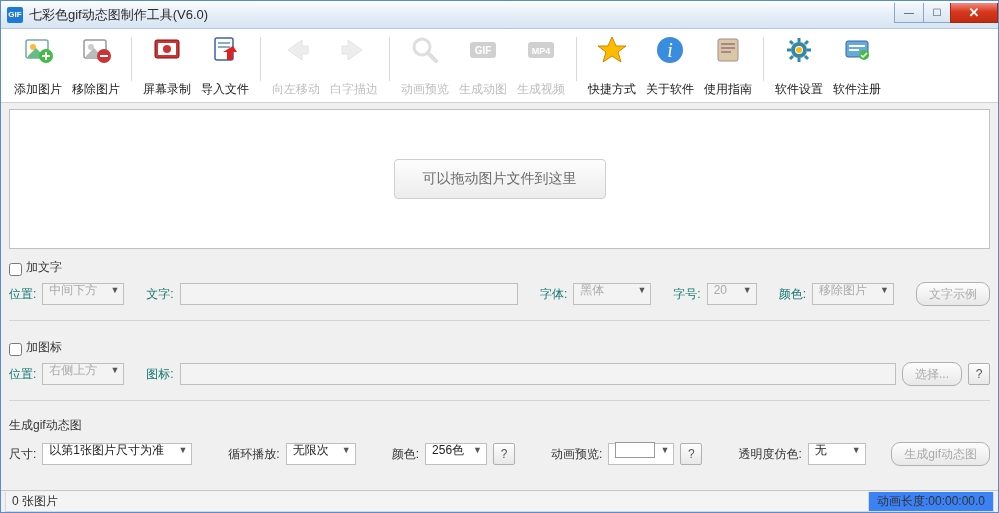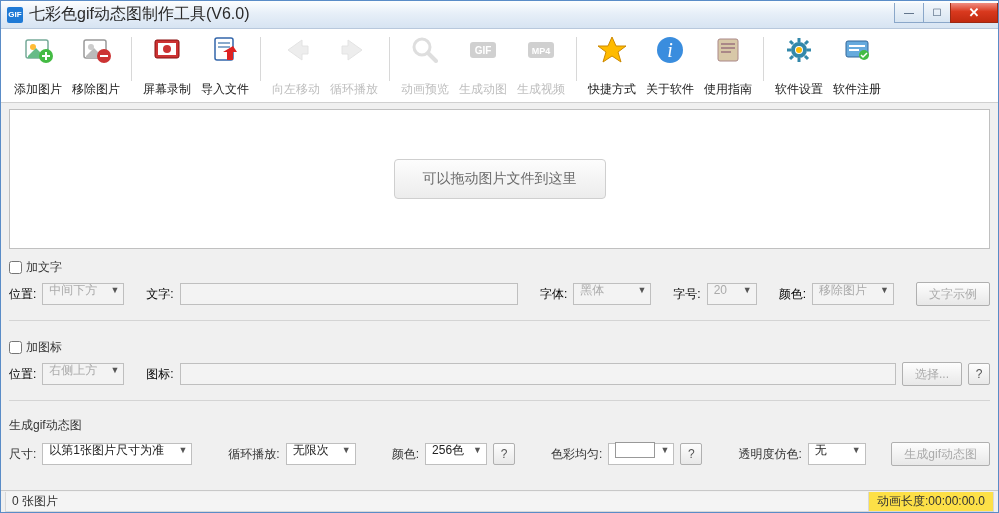--- a/index.html
+++ b/index.html
@@ -1,52 +1,52 @@
 <!DOCTYPE html>
 <html><head>
 <meta charset="utf-8">
 <style>
 *{box-sizing:border-box;margin:0;padding:0}
 body{font-family:"Microsoft YaHei","SimSun",Arial,sans-serif;font-size:12px;color:#333;background:#fff;width:999px;height:513px;overflow:hidden}
 .window{width:999px;height:513px;border:1px solid #5a8cc7;background:#f0f0f0;display:flex;flex-direction:column}
 .titlebar{height:28px;background:linear-gradient(#fdfefe,#e7eff8 45%,#d7e4f2);display:flex;align-items:center;padding:0 0 0 6px;border-bottom:1px solid #b8c8dc}
 .app-icon{width:16px;height:16px;background:#1e7ad6;color:#fff;font-size:8px;font-weight:bold;display:flex;align-items:center;justify-content:center;border-radius:2px;margin-right:6px}
-.title-text{flex:1;font-size:16px;color:#2a2a2a}
+.title-text{flex:1;font-size:13px;color:#2a2a2a}
 .win-controls{display:flex;height:20px;margin-top:-4px}
 .win-btn{width:30px;height:20px;border:1px solid #8aa7c9;border-top:none;background:linear-gradient(#f3f7fb,#d8e5f2);display:flex;align-items:center;justify-content:center;font-size:10px;color:#3a506b;margin-left:-1px}
 .win-btn.close{width:48px;background:linear-gradient(#f08d81,#d9391e 45%,#c12a10);border-color:#9c2a14;color:#fff;border-top-right-radius:0;font-size:13px;font-weight:bold}
 .win-btn.max{width:28px}
 .toolbar{display:flex;align-items:flex-start;padding:4px 8px 2px;background:#fff;border-bottom:1px solid #d0d0d0;gap:0}
 .tb-sep{width:1px;background:#d8d8d8;margin:4px 6px;height:44px}
 .tb-btn{width:58px;display:flex;flex-direction:column;align-items:center;padding:2px 0;cursor:pointer;border-radius:3px}
 .tb-btn.disabled{opacity:.55;cursor:default}
 .tb-icon{width:32px;height:32px;display:flex;align-items:center;justify-content:center}
 .tb-label{font-size:12px;color:#222;margin-top:14px;white-space:nowrap}
 .tb-btn.disabled .tb-label{color:#888}
 .content{flex:1;padding:6px 8px;display:flex;flex-direction:column;gap:6px;overflow:hidden;background:#f0f0f0}
 .drop-area{height:140px;border:1px solid #c0c0c0;background:#fff;display:flex;align-items:center;justify-content:center}
 .drop-btn{padding:10px 28px;border:1px solid #cfcfcf;border-radius:4px;background:linear-gradient(#fdfdfd,#ececec);color:#6a6a6a;font-size:14px}
 .panel{border:none}
-.chk-row{display:flex;align-items:center;gap:4px;margin:4px 0 6px}
+.chk-row{display:flex;align-items:flex-end;gap:4px;margin:4px 0 6px}
 .chk-row input[type=checkbox]{width:13px;height:13px}
 .chk-label{font-size:12px;color:#333}
 .field-row{display:flex;align-items:center;gap:6px;flex-wrap:nowrap}
-.fld-label{color:#000000;font-size:12px;white-space:nowrap}
+.fld-label{color:#0f766e;font-size:12px;white-space:nowrap}
 .select{height:22px;border:1px solid #bfbfbf;background:#fff;font-size:12px;padding:0 18px 8px 6px;position:relative;display:inline-flex;align-items:center;min-width:60px;color:#555}
 .select::after{content:"▼";position:absolute;right:4px;font-size:9px;color:#555}
 .select.disabled{background:#f3f3f3;color:#aaa}
 .txt-input{height:22px;border:1px solid #bfbfbf;background:#fff;padding:0 4px;font-size:12px}
 .txt-input.disabled{background:#f3f3f3}
-.btn{height:24px;padding:0 12px;border:1px solid #b0b0b0;background:linear-gradient(#fdfdfd,#e8e8e8);font-size:12px;color:#555;border-radius:2px;cursor:pointer;white-space:nowrap}
+.btn{height:24px;padding:0 12px;border:1px solid #b0b0b0;background:linear-gradient(#fdfdfd,#e8e8e8);font-size:12px;color:#555;border-radius:9px;cursor:pointer;white-space:nowrap}
 .btn.disabled{color:#aaa;cursor:default}
 .hr{height:1px;background:#d4d4d4;margin:8px 0}
 .section-title{font-size:12px;color:#333;margin:2px 0 8px}
 .statusbar{height:22px;border-top:1px solid #c8c8c8;background:#f0f0f0;display:flex;align-items:center;font-size:12px;padding:0 4px}
 .status-left{flex:1;color:#333;border:1px solid #d8d8d8;border-top:none;height:20px;display:flex;align-items:center;padding:1px 6px;background:#f4f4f4}
-.status-right{color:#333;border:1px solid #d8d8d8;border-top:none;border-left:none;height:20px;display:flex;align-items:center;padding:0 8px;background:#fde047}
+.status-right{color:#333;border:1px solid #d8d8d8;border-top:none;border-left:none;height:20px;display:flex;align-items:center;padding:0 8px;background:#3b82f6}
 .q-icon{width:22px;height:22px;border:1px solid #b0b0b0;background:linear-gradient(#fdfdfd,#e8e8e8);display:inline-flex;align-items:center;justify-content:center;font-size:12px;color:#555;border-radius:2px}
 .spacer{flex:1}
 .color-swatch{width:40px;height:16px;border:1px solid #999;background:#fff;display:inline-block}
 </style>
 </head>
 <body>
 
 <div class="window">
   <div class="titlebar">
     <div class="app-icon">GIF</div>
@@ -113,21 +113,21 @@
             </svg></span>
         </div>
         <div class="tb-label">向左移动</div>
       </div>
       <div class="tb-btn disabled">
         <div class="tb-icon">
           <span style="opacity:0.5"><svg width="32" height="32">
               <path d="M10 6 L24 16 L10 26 L10 20 L4 20 L4 12 L10 12 Z" fill="#bbb" stroke="#999"></path>
             </svg></span>
         </div>
-        <div class="tb-label">循环播放</div>
+        <div class="tb-label">白字描边</div>
       </div>
       <div class="tb-sep"></div>
       <div class="tb-btn disabled">
         <div class="tb-icon">
           <span style="opacity:0.5"><svg width="32" height="32">
               <circle cx="13" cy="13" r="8" fill="none" stroke="#888" stroke-width="3"></circle>
               <path d="M19 19 L27 27" stroke="#888" stroke-width="4" stroke-linecap="round"></path>
             </svg></span>
         </div>
         <div class="tb-label">动画预览</div>
@@ -262,21 +262,21 @@
         <span class="fld-label" style="color:#333">尺寸:</span>
         <span class="select" style="min-width:150px;color:#222">以第1张图片尺寸为准</span>
         <span style="width:24px"></span>
         <span class="fld-label" style="color:#333">循环播放:</span>
         <span class="select" style="min-width:70px;color:#222">无限次</span>
         <span style="width:24px"></span>
         <span class="fld-label" style="color:#333">颜色:</span>
         <span class="select" style="min-width:62px;color:#222">256色</span>
         <span class="q-icon">?</span>
         <span style="width:24px"></span>
-        <span class="fld-label" style="color:#333">色彩均匀:</span>
+        <span class="fld-label" style="color:#333">动画预览:</span>
         <span class="select" style="min-width:50px">
             <span class="color-swatch"></span>
           </span>
         <span class="q-icon">?</span>
         <span style="width:24px"></span>
         <span class="fld-label" style="color:#333">透明度仿色:</span>
         <span class="select" style="min-width:58px;color:#222">无</span>
         <span class="spacer"></span>
         <button class="btn disabled">生成gif动态图</button>
       </div>

